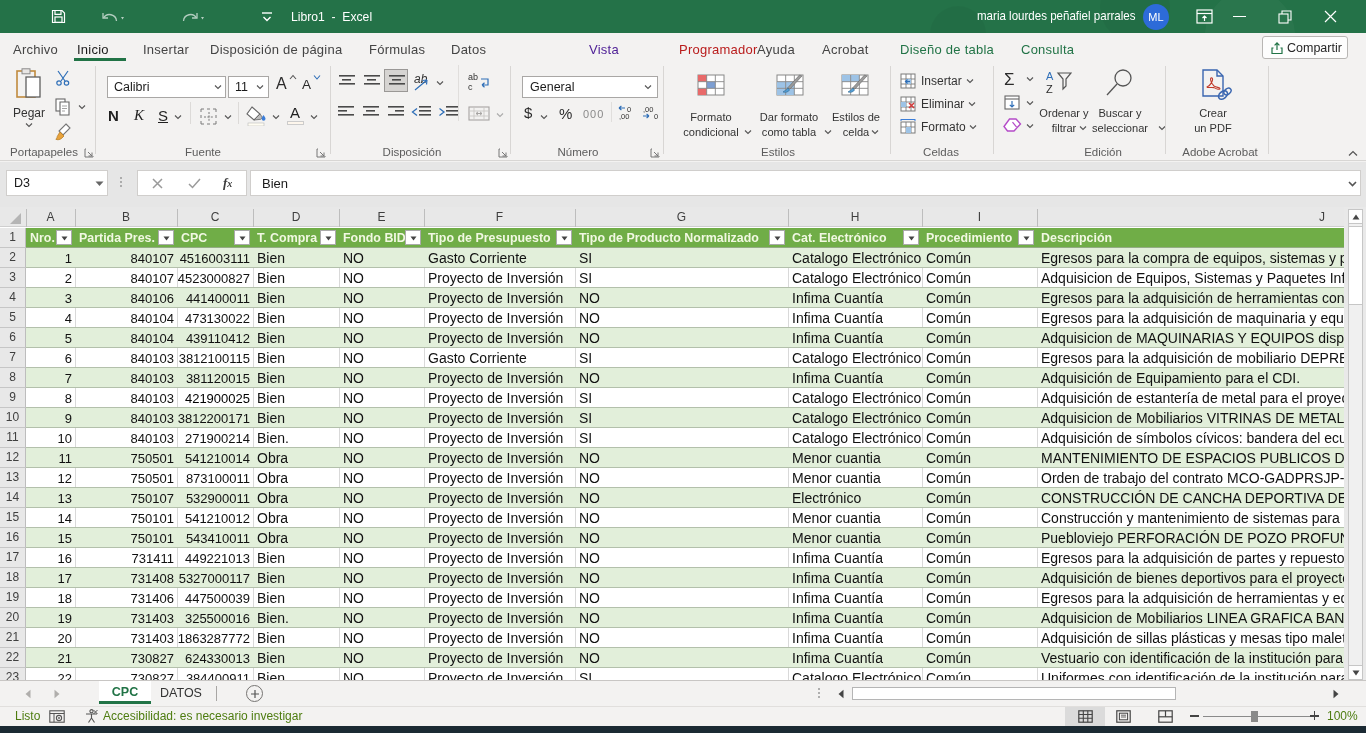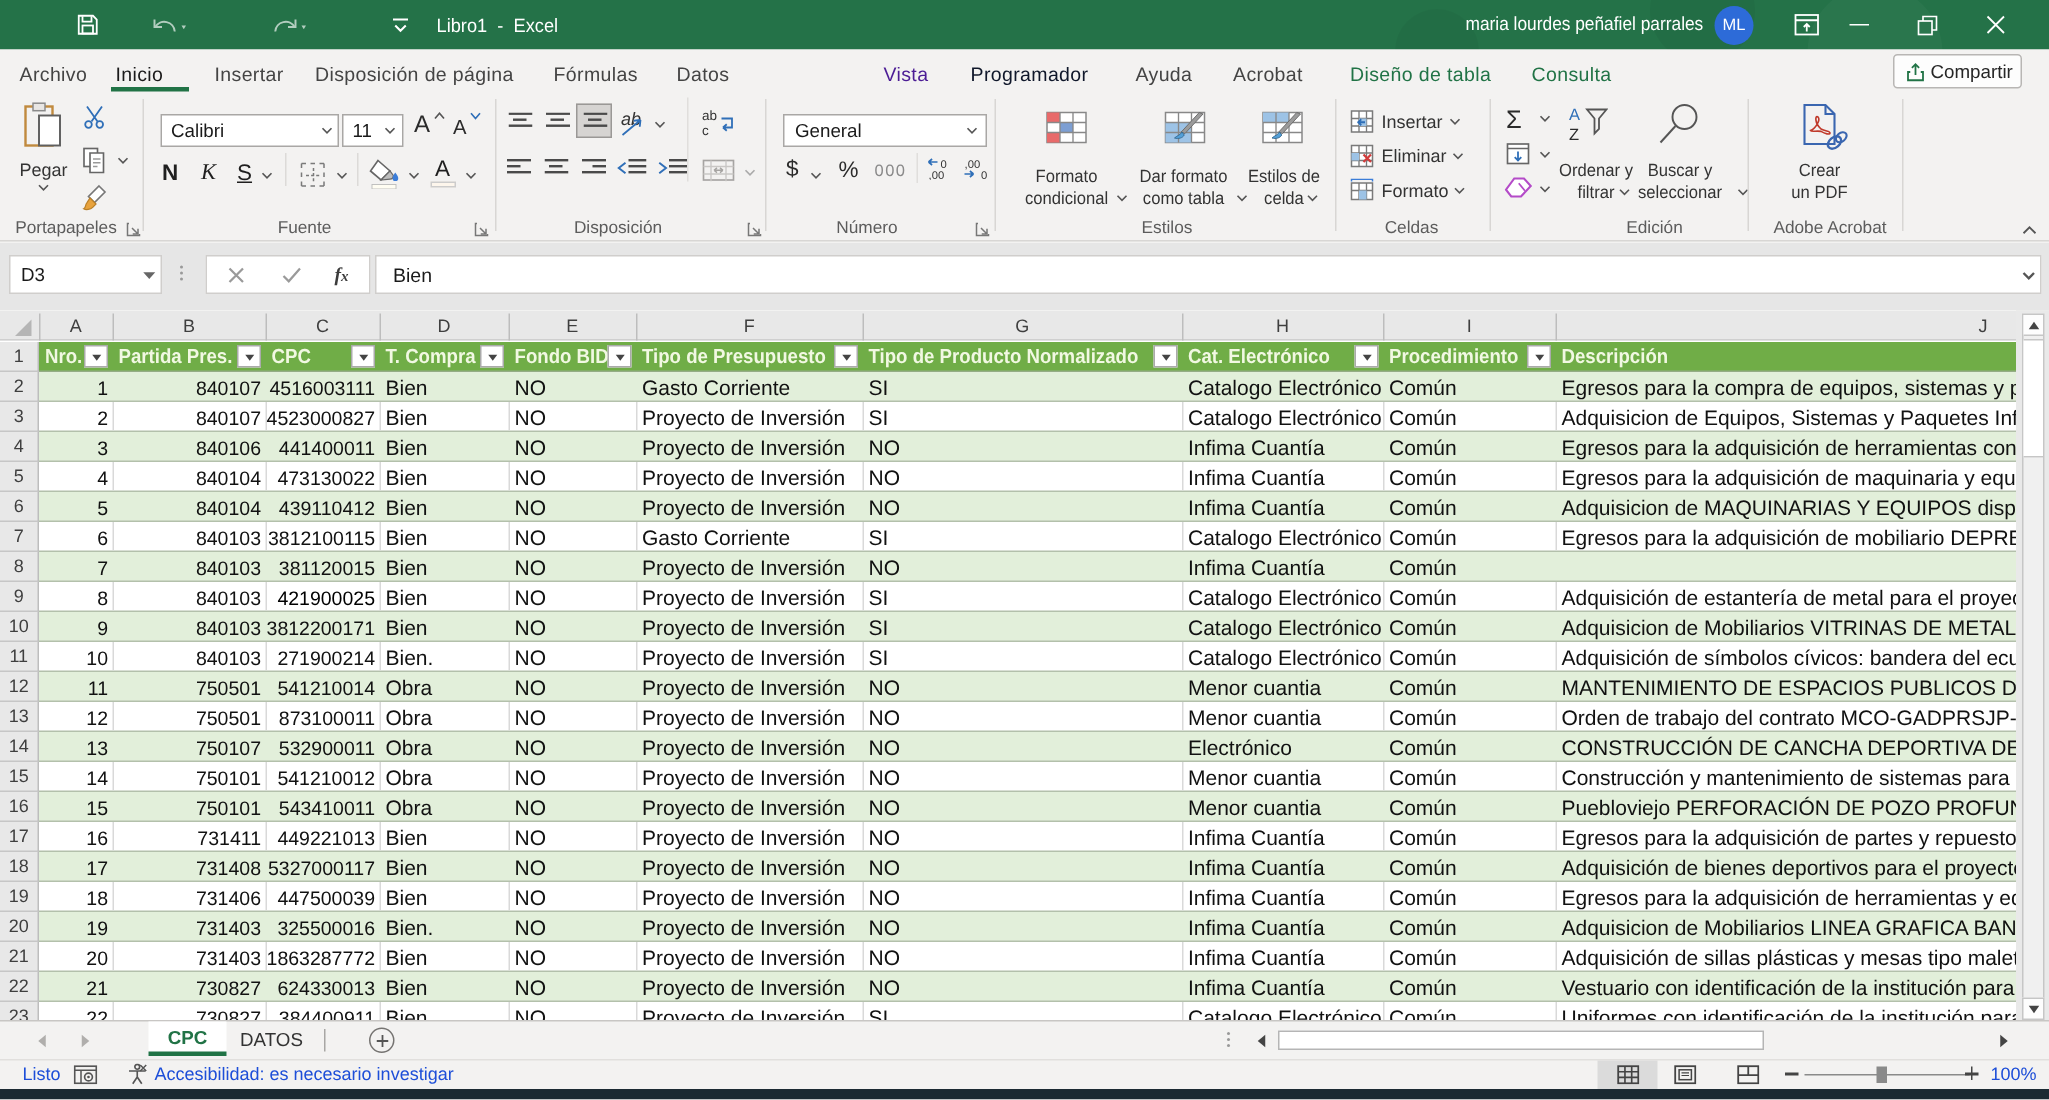--- a/index.html
+++ b/index.html
@@ -48,21 +48,21 @@
 </div>
 <div class="ab" style="left:0;top:33px;width:1366px;height:29px;background:#f3f2f1;font-size:13px;letter-spacing:0.25px;color:#444;">
 <div class="ab tt" style="left:13px;top:9px;color:#444;">Archivo</div>
 <div class="ab tt" style="left:77px;top:9px;color:#1a1a1a;">Inicio</div>
 <div class="ab tt" style="left:143px;top:9px;color:#444;">Insertar</div>
 <div class="ab tt" style="left:210px;top:9px;color:#444;">Disposición de página</div>
 <div class="ab tt" style="left:369px;top:9px;color:#444;">Fórmulas</div>
 <div class="ab tt" style="left:451px;top:9px;color:#444;">Datos</div>
 <div class="ab tt" style="left:511px;top:9px;color:#000000;margin-top:27px;">Revisar</div>
 <div class="ab tt" style="left:589px;top:9px;color:#4c1d95;">Vista</div>
-<div class="ab tt" style="left:647px;top:9px;color:#0f172a;">Programador</div>
+<div class="ab tt" style="left:679px;top:9px;color:#b91c1c;">Programador</div>
 <div class="ab tt" style="left:757px;top:9px;color:#444;">Ayuda</div>
 <div class="ab tt" style="left:822px;top:9px;color:#444;">Acrobat</div>
 <div class="ab tt" style="left:900px;top:9px;color:#217346;">Diseño de tabla</div>
 <div class="ab tt" style="left:1021px;top:9px;color:#217346;">Consulta</div>
 <div class="ab" style="left:74px;top:25px;width:52px;height:3px;background:#217346;"></div>
 <div class="ab" style="left:1262px;top:3px;width:86px;height:23px;border:1px solid #b8b6b4;border-radius:3px;background:#fdfdfd;">
 <svg class="ab" style="left:7px;top:4px;" width="14" height="14" viewBox="0 0 14 14">
 <path d="M7 9 V2 M4.6 4.3 L7 1.8 L9.4 4.3" fill="none" stroke="#217346" stroke-width="1.2"></path>
 <path d="M3.5 7 H2 V12.5 H12 V7 H10.5" fill="none" stroke="#217346" stroke-width="1.2"></path>
       </svg>
@@ -605,20 +605,21 @@
 <div class="ab" style="left:26px;top:161px;width:1318px;height:20px;background:#e2efda;overflow:hidden;border-bottom:1px solid #b3c0ab;">
 <div class="ab tt" style="right:1272px;font-size:13px;color:#111;top:3px;">7</div>
 <div class="ab tt" style="right:1170px;font-size:13px;color:#111;top:3px;">840103</div>
 <div class="ab tt" style="right:1094px;font-size:13px;color:#111;top:3px;">381120015</div>
 <div class="ab tt" style="left:231px;font-size:14px;color:#111;top:2px;">Bien</div>
 <div class="ab tt" style="left:317px;font-size:14px;color:#111;top:2px;">NO</div>
 <div class="ab tt" style="left:402px;font-size:14px;color:#111;top:2px;">Proyecto de Inversión</div>
 <div class="ab tt" style="left:553px;font-size:14px;color:#111;top:2px;">NO</div>
 <div class="ab tt" style="left:766px;font-size:14px;color:#111;top:2px;">Infima Cuantía</div>
 <div class="ab tt" style="left:900px;font-size:14px;color:#111;top:2px;">Común</div>
+<div class="ab tt" style="left:1015px;font-size:14px;color:#111;top:2px;">Adquisición de Equipamiento para el CDI.</div>
 </div>
 <div class="ab" style="left:0;top:181px;width:26px;height:20px;background:#e8e8e8;border-right:1px solid #bdbdbd;border-bottom:1px solid #c6c6c6;text-align:center;font-size:12px;color:#3f3f3f;line-height:19px;">9</div>
 <div class="ab" style="left:26px;top:181px;width:1318px;height:20px;background:#ffffff;overflow:hidden;border-bottom:1px solid #b3c0ab;">
 <div class="ab" style="left:49px;top:0;width:1px;height:19px;background:#d9d9d9;"></div>
 <div class="ab" style="left:151px;top:0;width:1px;height:19px;background:#d9d9d9;"></div>
 <div class="ab" style="left:227px;top:0;width:1px;height:19px;background:#d9d9d9;"></div>
 <div class="ab" style="left:313px;top:0;width:1px;height:19px;background:#d9d9d9;"></div>
 <div class="ab" style="left:398px;top:0;width:1px;height:19px;background:#d9d9d9;"></div>
 <div class="ab" style="left:549px;top:0;width:1px;height:19px;background:#d9d9d9;"></div>
 <div class="ab" style="left:762px;top:0;width:1px;height:19px;background:#d9d9d9;"></div>
@@ -911,21 +912,21 @@
     </div>
 <div class="ab" style="left:818px;top:7px;width:2px;height:2px;background:#999;border-radius:50%;box-shadow:0 4px 0 #999, 0 8px 0 #999;"></div>
 <svg class="ab" style="left:837px;top:8px;" width="8" height="10" viewBox="0 0 8 10">
       <path d="M6.5 0.8 L1.5 5 L6.5 9.2 Z" fill="#444"></path>
     </svg>
 <div class="ab" style="left:852px;top:6px;width:324px;height:13px;background:#fff;border:1px solid #b5b5b5;"></div>
 <svg class="ab" style="left:1332px;top:8px;" width="8" height="10" viewBox="0 0 8 10">
       <path d="M1.5 0.8 L6.5 5 L1.5 9.2 Z" fill="#444"></path>
     </svg>
 </div>
-<div class="ab" style="left:0;top:706px;width:1366px;height:20px;background:#f3f2f1;border-top:1px solid #e1dfdd;font-size:12px;color:#1d4ed8;">
+<div class="ab" style="left:0;top:706px;width:1366px;height:20px;background:#f3f2f1;border-top:1px solid #e1dfdd;font-size:12px;color:#4d7c0f;">
 <div class="ab" style="left:1065px;top:0;width:40px;height:20px;background:#dbdbdb;"></div>
 <div class="ab tt" style="left:15px;top:2px;">Listo</div>
 <svg class="ab" style="left:49px;top:3px;" width="16" height="13" viewBox="0 0 16 13">
 <rect x="0.8" y="0.8" width="14.4" height="11.4" fill="none" stroke="#555" stroke-width="1.1"></rect>
 <path d="M0.8 3.5 h14.4 M5 3.5 v8.7" stroke="#555" stroke-width="1"></path>
 <circle cx="10" cy="8" r="2.6" fill="none" stroke="#555" stroke-width="1.1"></circle>
       <circle cx="10" cy="8" r="0.9" fill="#555"></circle>
     </svg>
 <svg class="ab" style="left:84px;top:2px;" width="15" height="15" viewBox="0 0 15 15">
 <circle cx="7.5" cy="2.2" r="1.6" fill="none" stroke="#555" stroke-width="1.1"></circle>

